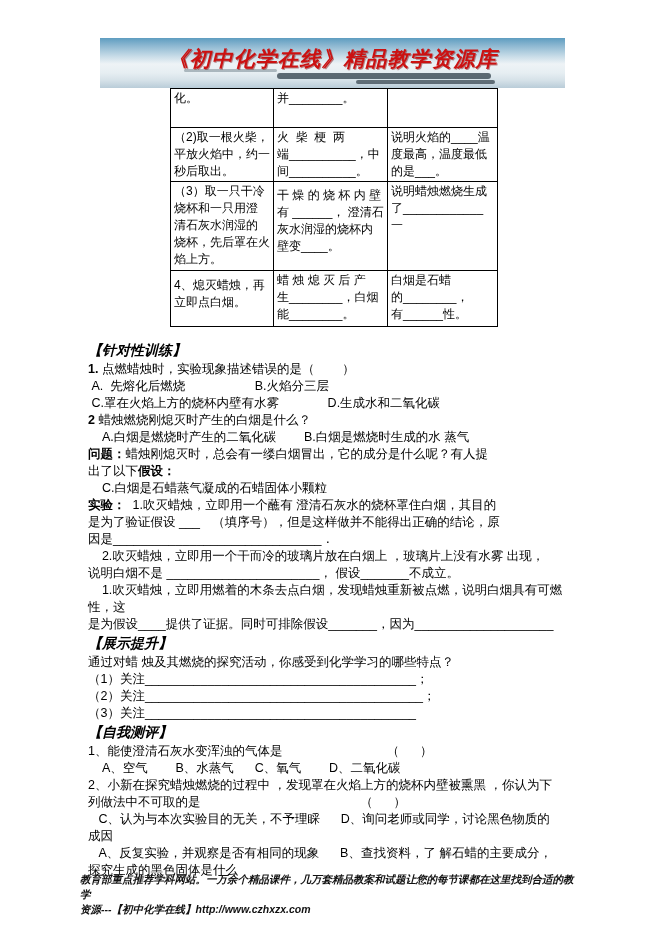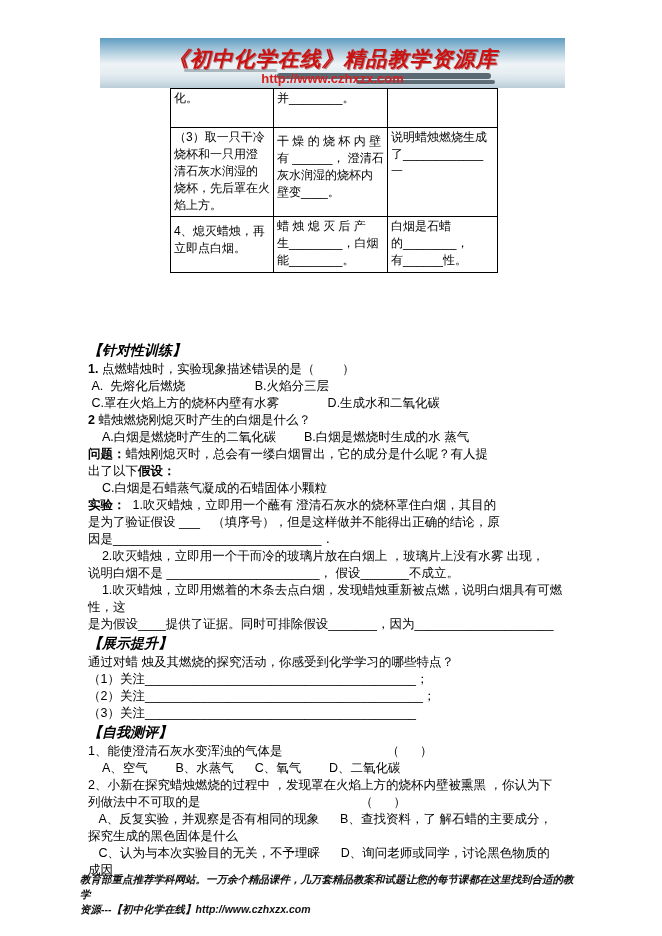--- a/index.html
+++ b/index.html
@@ -60,34 +60,44 @@
 </head>
 <body>
 
 <div class="page">
 
   <div class="banner">
     <div class="streak1"></div>
     <div class="streak2"></div>
     <div class="streak3"></div>
     <div class="banner-title">《初中化学在线》精品教学资源库</div>
-    <div class="banner-url">http://www.czhxzx.com</div>
   </div>
 
   <table class="exp">
     <colgroup>
         <col style="width:103px">
         <col style="width:114px">
         <col style="width:110px">
       </colgroup>
     <tbody>
         <tr style="height:39px">
       <td>化。</td>
       <td>并________。</td>
       <td></td>
+    </tr>
+    <tr style="height:51px">
+      <td>（2)取一根火柴，
+平放火焰中，约一
+秒后取出。</td>
+      <td>火  柴  梗  两
+端__________，中
+间__________。</td>
+      <td>说明火焰的____温
+度最高，温度最低
+的是___。</td>
     </tr>
     <tr style="height:89px">
       <td>（3）取一只干冷
 烧杯和一只用澄
 清石灰水润湿的
 烧杯，先后罩在火
 焰上方。</td>
       <td style="padding-top:5px">干 燥 的 烧 杯 内 壁
 有 ______， 澄清石
 灰水润湿的烧杯内
@@ -132,23 +142,23 @@
     <p>通过对蜡 烛及其燃烧的探究活动，你感受到化学学习的哪些特点？</p>
     <p>（1）关注_______________________________________；</p>
     <p>（2）关注________________________________________；</p>
     <p>（3）关注_______________________________________</p>
 
     <h3>【自我测评】</h3>
     <p>1、能使澄清石灰水变浑浊的气体是                              （      ）</p>
     <p>    A、空气        B、水蒸气      C、氧气        D、二氧化碳</p>
     <p>2、小新在探究蜡烛燃烧的过程中 ，发现罩在火焰上方的烧杯内壁被熏黑 ，你认为下
 列做法中不可取的是                                              （      ）</p>
+    <p>   C、认为与本次实验目的无关，不予理睬      D、询问老师或同学，讨论黑色物质的
+成因</p>
     <p>   A、反复实验，并观察是否有相同的现象      B、查找资料，了 解石蜡的主要成分，
 探究生成的黑色固体是什么</p>
-    <p>   C、认为与本次实验目的无关，不予理睬      D、询问老师或同学，讨论黑色物质的
-成因</p>
 
   </div>
 
   <div class="footer">教育部重点推荐学科网站。一万余个精品课件，几万套精品教案和试题让您的每节课都在这里找到合适的教学
 资源---【初中化学在线】http://www.czhxzx.com</div>
 
 </div>
 
 </body></html>

